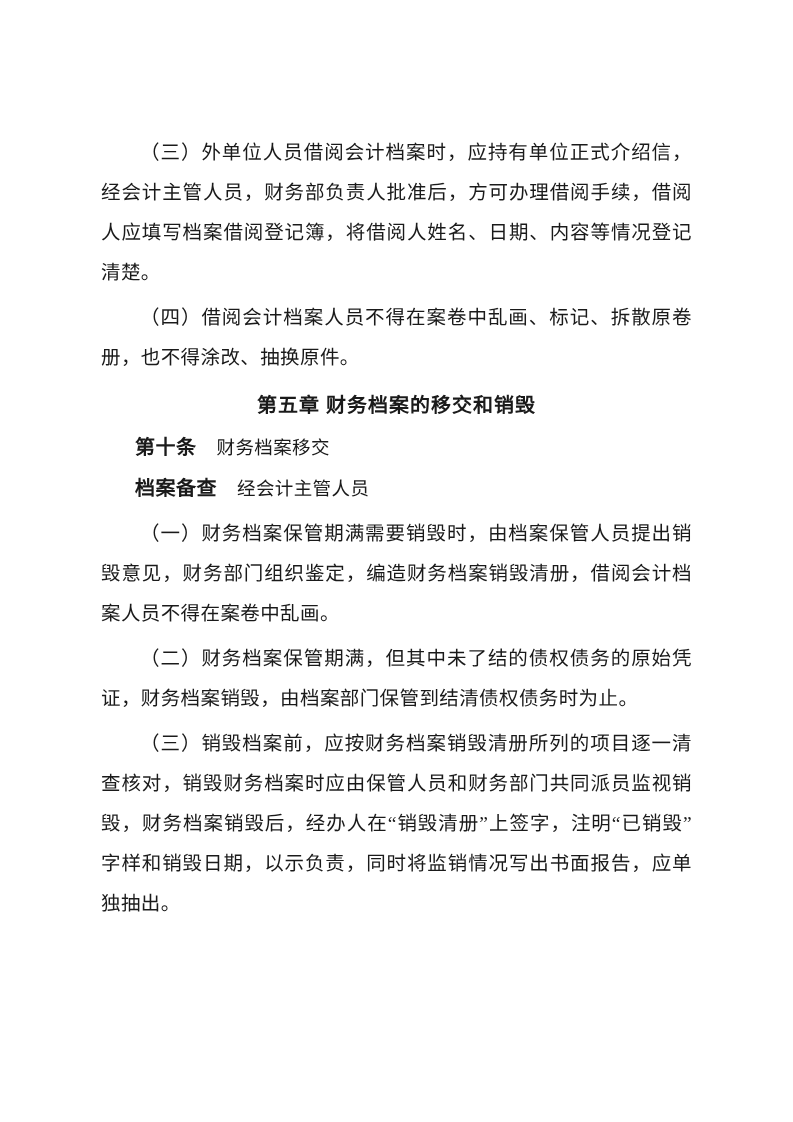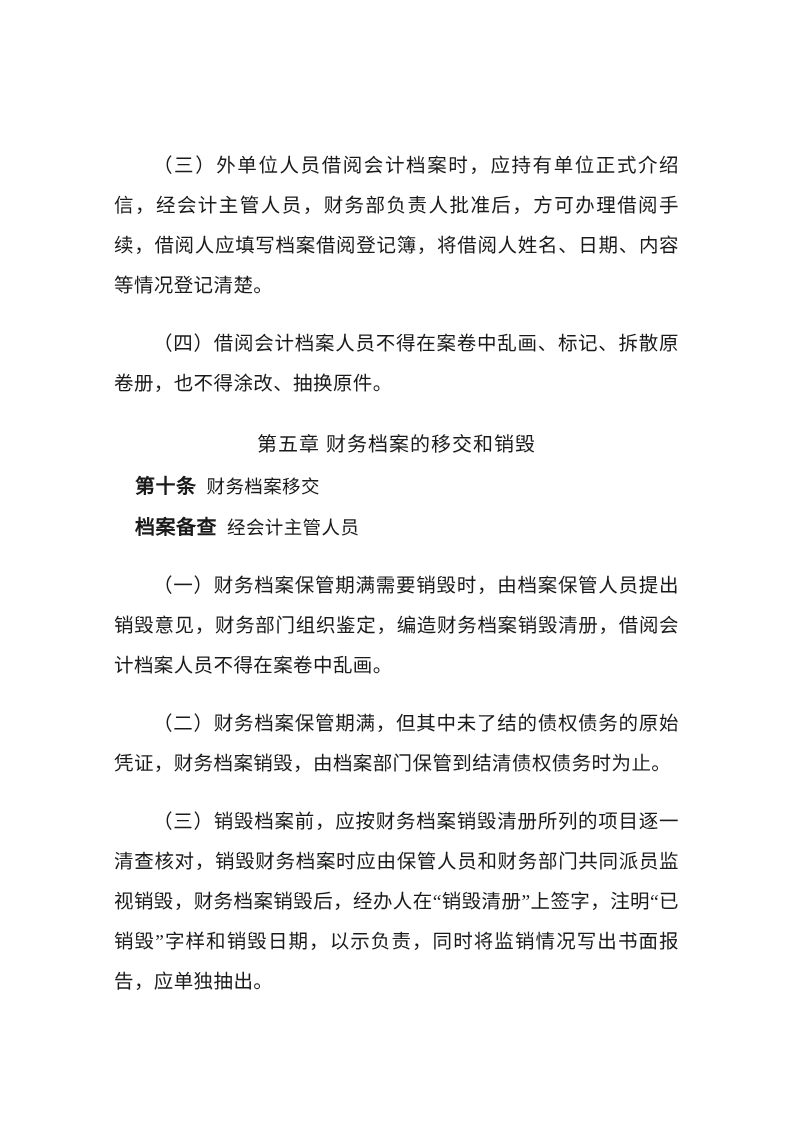--- a/index.html
+++ b/index.html
@@ -23,44 +23,44 @@
     padding: 128px 96px 60px 96px;
   }
   .doc-body {
     font-size: 19.5px;
     line-height: 40px;
     letter-spacing: 0.4px;
     text-align: justify;
     text-justify: inter-ideograph;
   }
   p.para {
-    margin: 18px;
+    margin: 5px;
     text-indent: 2em;
   }
   h2.chapter-heading {
     margin: 0;
     font-size: 20px;
     line-height: 44px;
     text-align: center;
-    font-weight: normal;
+    font-weight: bold;
     letter-spacing: 1px;
   }
   .article-row {
     margin: 0;
     text-indent: 2em;
   }
   .article-label {
     font-weight: bold;
     font-size: 20px;
     letter-spacing: 0.5px;
   }
   .article-title {
     font-weight: normal;
     font-size: 18.5px;
-    margin-left: 10px;
+    margin-left: 20px;
   }
 </style>
 </head>
 <body>
 
 <div class="page">
   <div class="doc-body">
 
     <p class="para">（三）外单位人员借阅会计档案时，应持有单位正式介绍信，经会计主管人员，财务部负责人批准后，方可办理借阅手续，借阅人应填写档案借阅登记簿，将借阅人姓名、日期、内容等情况登记清楚。</p>
 

